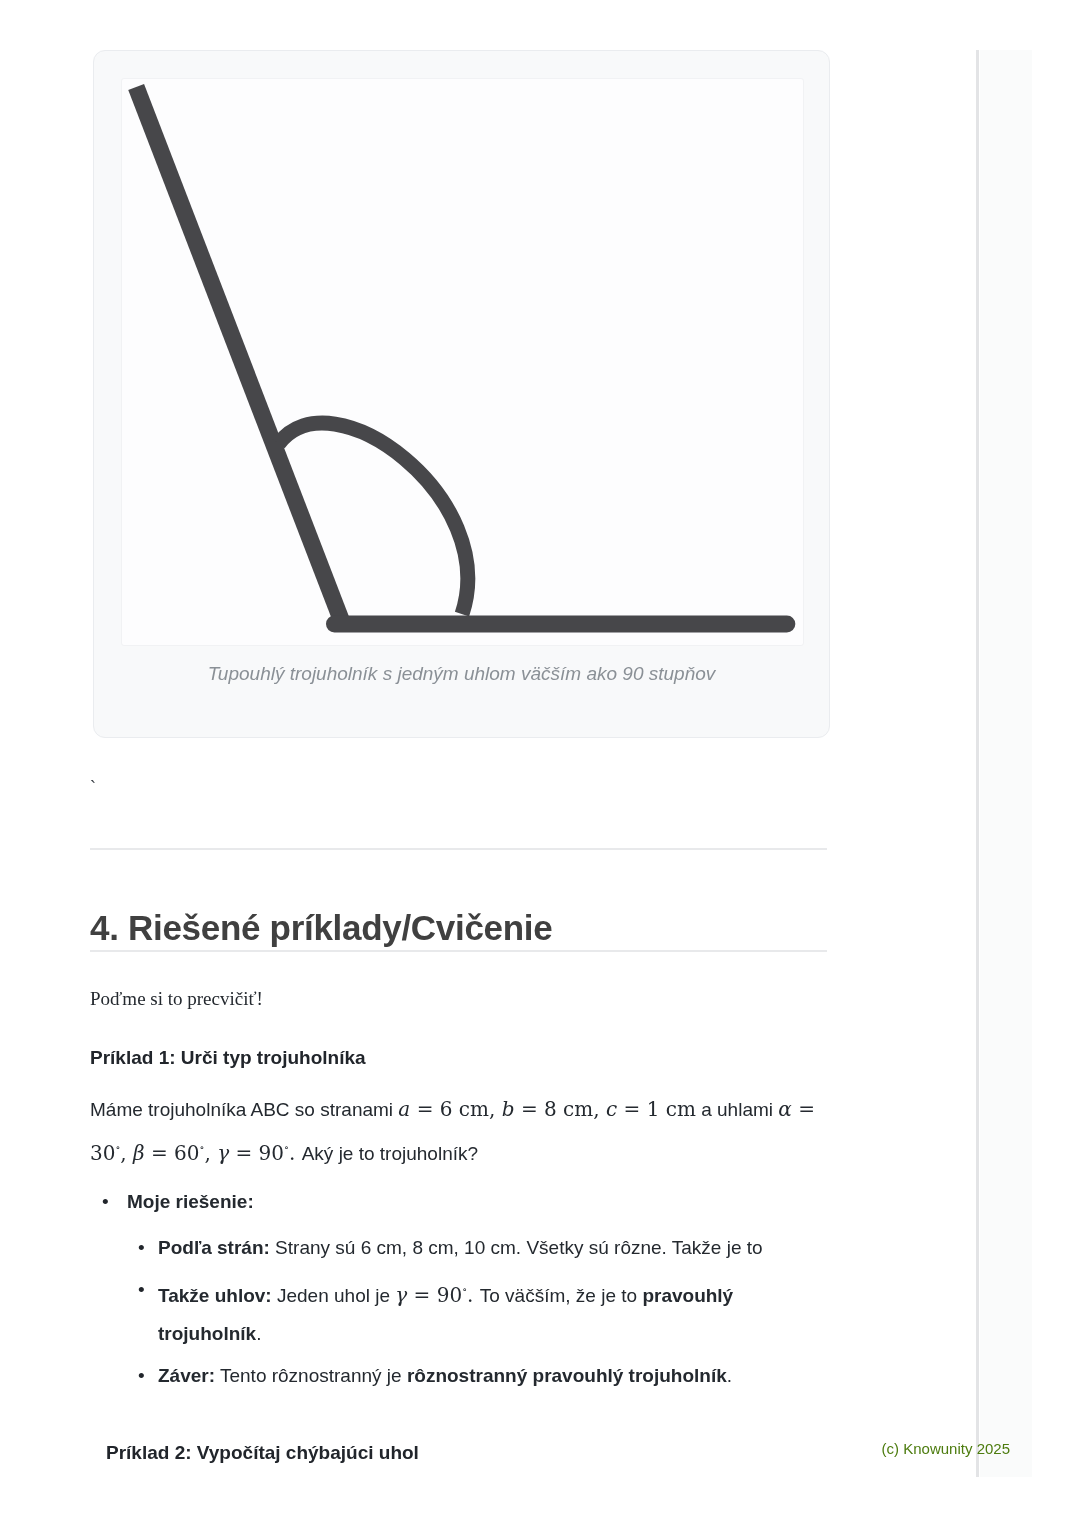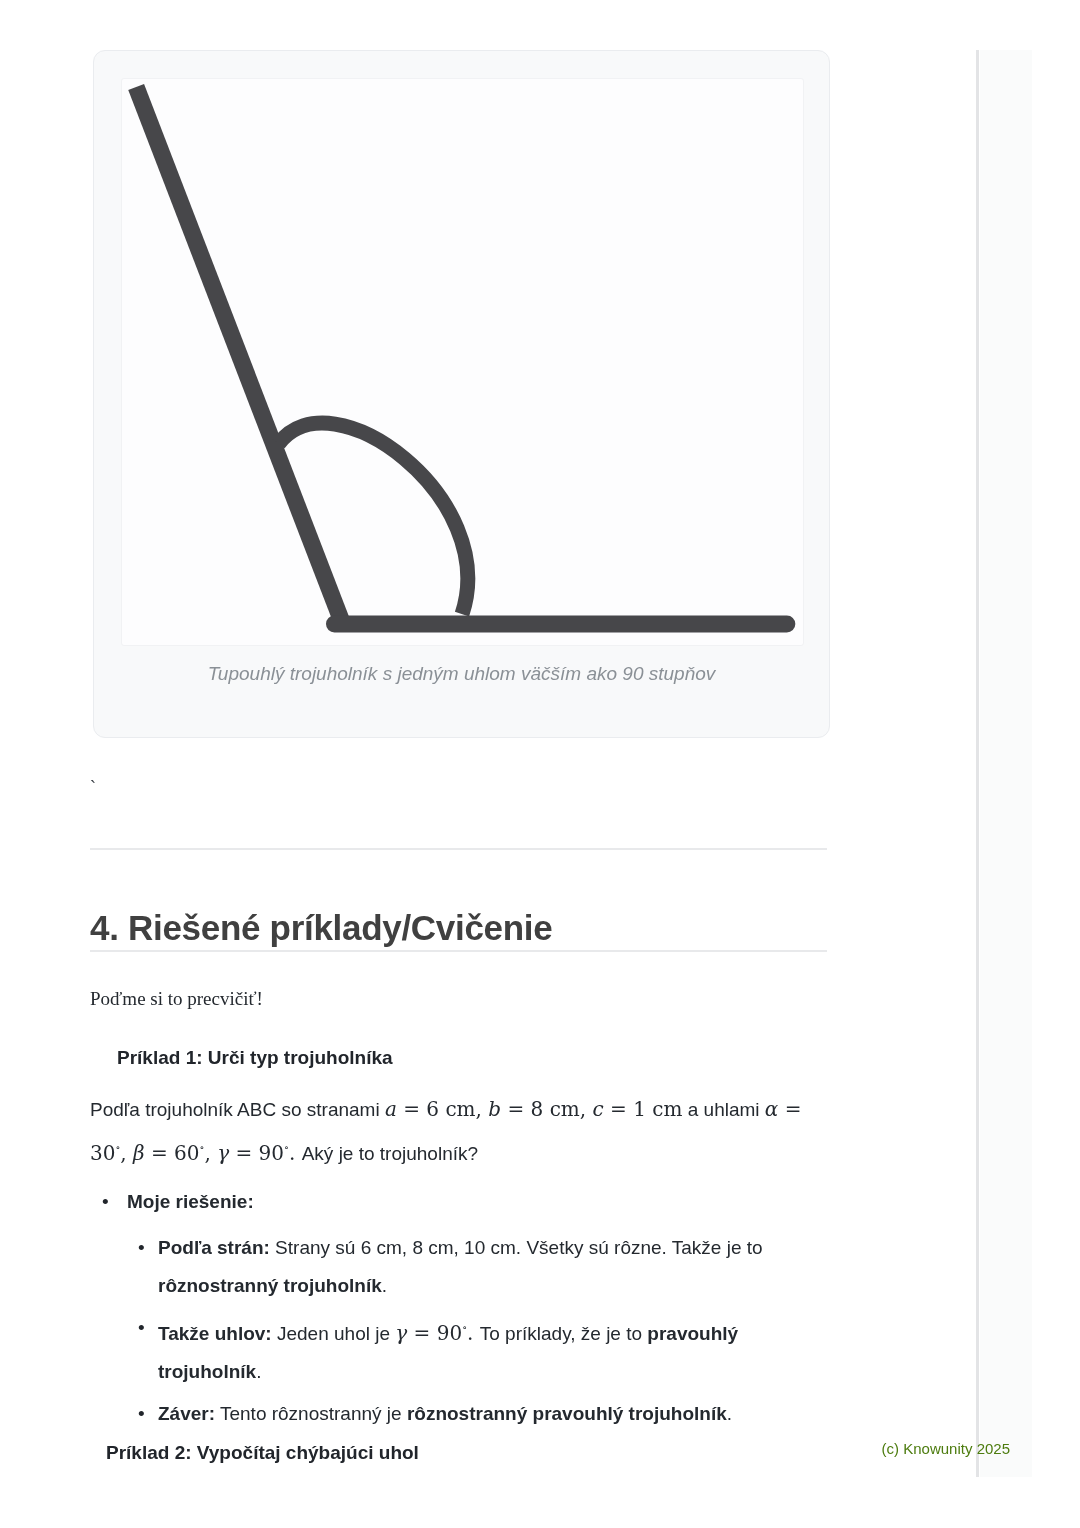--- a/index.html
+++ b/index.html
@@ -26,21 +26,21 @@
   .divider { position:absolute; left:90px; width:737px; height:2px; background:#e8e9eb; z-index:3; }
   .divider-1 { top:848px; }
   .divider-2 { top:950px; }
 
   .section-heading { position:absolute; left:90px; top:899px; width:737px;
     font-size:35px; font-weight:700; letter-spacing:-.3px; color:#404040; z-index:3;margin-top:9px; }
 
   .para { position:absolute; left:90px; width:742px; font-size:19px; line-height:38px; z-index:3; }
   .intro { top:980px;font-family:Liberation Serif, serif; }
   .bold-title { font-weight:700; color:#21252b; }
-  .ex1 { top:1039px;margin-left:27px; }
+  .ex1 { top:1039px; }
   .ex2 { top:1434px;margin-left:16px; }
   .problem { top:1090px; }
 
   .rich-line { display:block; }
 
   .seg-t { }
   .seg-b { font-weight:700; }
   .seg-m  { font-family:"DejaVu Serif","Liberation Serif",serif; font-size:20px; }
   .seg-mi { font-family:"DejaVu Serif","Liberation Serif",serif; font-style:italic; font-size:20px; }
   .seg-sup{ font-family:"DejaVu Serif","Liberation Serif",serif; font-size:10px; vertical-align:9px; }
@@ -78,34 +78,33 @@
 
   <div class="divider divider-1"></div>
   <h2 class="section-heading">4. Riešené príklady/Cvičenie</h2>
   <div class="divider divider-2"></div>
 
   <p class="para intro">Poďme si to precvičiť!</p>
 
   <p class="para ex1 bold-title">Príklad 1: Urči typ trojuholníka</p>
 
   <div class="para problem">
-      <span class="rich-line"><span class="seg-t">Podľa trojuholník ABC so stranami </span><span class="seg-mi">a</span><span class="seg-m"> = 6 cm, </span><span class="seg-mi">b</span><span class="seg-m"> = 8 cm, </span><span class="seg-mi">c</span><span class="seg-m"> = 1 cm</span><span class="seg-t"> a uhlami </span><span class="seg-mi">α</span><span class="seg-m"> =</span></span>
+      <span class="rich-line"><span class="seg-t">Máme trojuholníka ABC so stranami </span><span class="seg-mi">a</span><span class="seg-m"> = 6 cm, </span><span class="seg-mi">b</span><span class="seg-m"> = 8 cm, </span><span class="seg-mi">c</span><span class="seg-m"> = 1 cm</span><span class="seg-t"> a uhlami </span><span class="seg-mi">α</span><span class="seg-m"> =</span></span>
       <span class="rich-line"><span class="seg-m">30</span><span class="seg-sup">∘</span><span class="seg-m">, </span><span class="seg-mi">β</span><span class="seg-m"> = 60</span><span class="seg-sup">∘</span><span class="seg-m">, </span><span class="seg-mi">γ</span><span class="seg-m"> = 90</span><span class="seg-sup">∘</span><span class="seg-m">. </span><span class="seg-t">Aký je to trojuholník?</span></span>
     </div>
 
   <div class="solution-list">
       <div class="li-item lvl1">
         <span class="rich-line"><span class="seg-b">Moje riešenie:</span></span>
       </div>
       <div class="li-item lvl2">
         <span class="rich-line"><span class="seg-b">Podľa strán:</span><span class="seg-t"> Strany sú 6 cm, 8 cm, 10 cm. Všetky sú rôzne. Takže je to</span></span>
-        <span class="rich-line"><span class="seg-b">rôznostranný trojuholník</span><span class="seg-t">.</span></span>
       </div>
       <div class="li-item lvl2">
-        <span class="rich-line"><span class="seg-b">Takže uhlov:</span><span class="seg-t"> Jeden uhol je </span><span class="seg-mi">γ</span><span class="seg-m"> = 90</span><span class="seg-sup">∘</span><span class="seg-m">. </span><span class="seg-t">To príklady, že je to </span><span class="seg-b">pravouhlý</span></span>
+        <span class="rich-line"><span class="seg-b">Takže uhlov:</span><span class="seg-t"> Jeden uhol je </span><span class="seg-mi">γ</span><span class="seg-m"> = 90</span><span class="seg-sup">∘</span><span class="seg-m">. </span><span class="seg-t">To väčším, že je to </span><span class="seg-b">pravouhlý</span></span>
         <span class="rich-line"><span class="seg-b">trojuholník</span><span class="seg-t">.</span></span>
       </div>
       <div class="li-item lvl2">
         <span class="rich-line"><span class="seg-b">Záver:</span><span class="seg-t"> Tento rôznostranný je </span><span class="seg-b">rôznostranný pravouhlý trojuholník</span><span class="seg-t">.</span></span>
       </div>
     </div>
 
   <p class="para ex2 bold-title">Príklad 2: Vypočítaj chýbajúci uhol</p>
 
   <div class="copyright">(c) Knowunity 2025</div>

